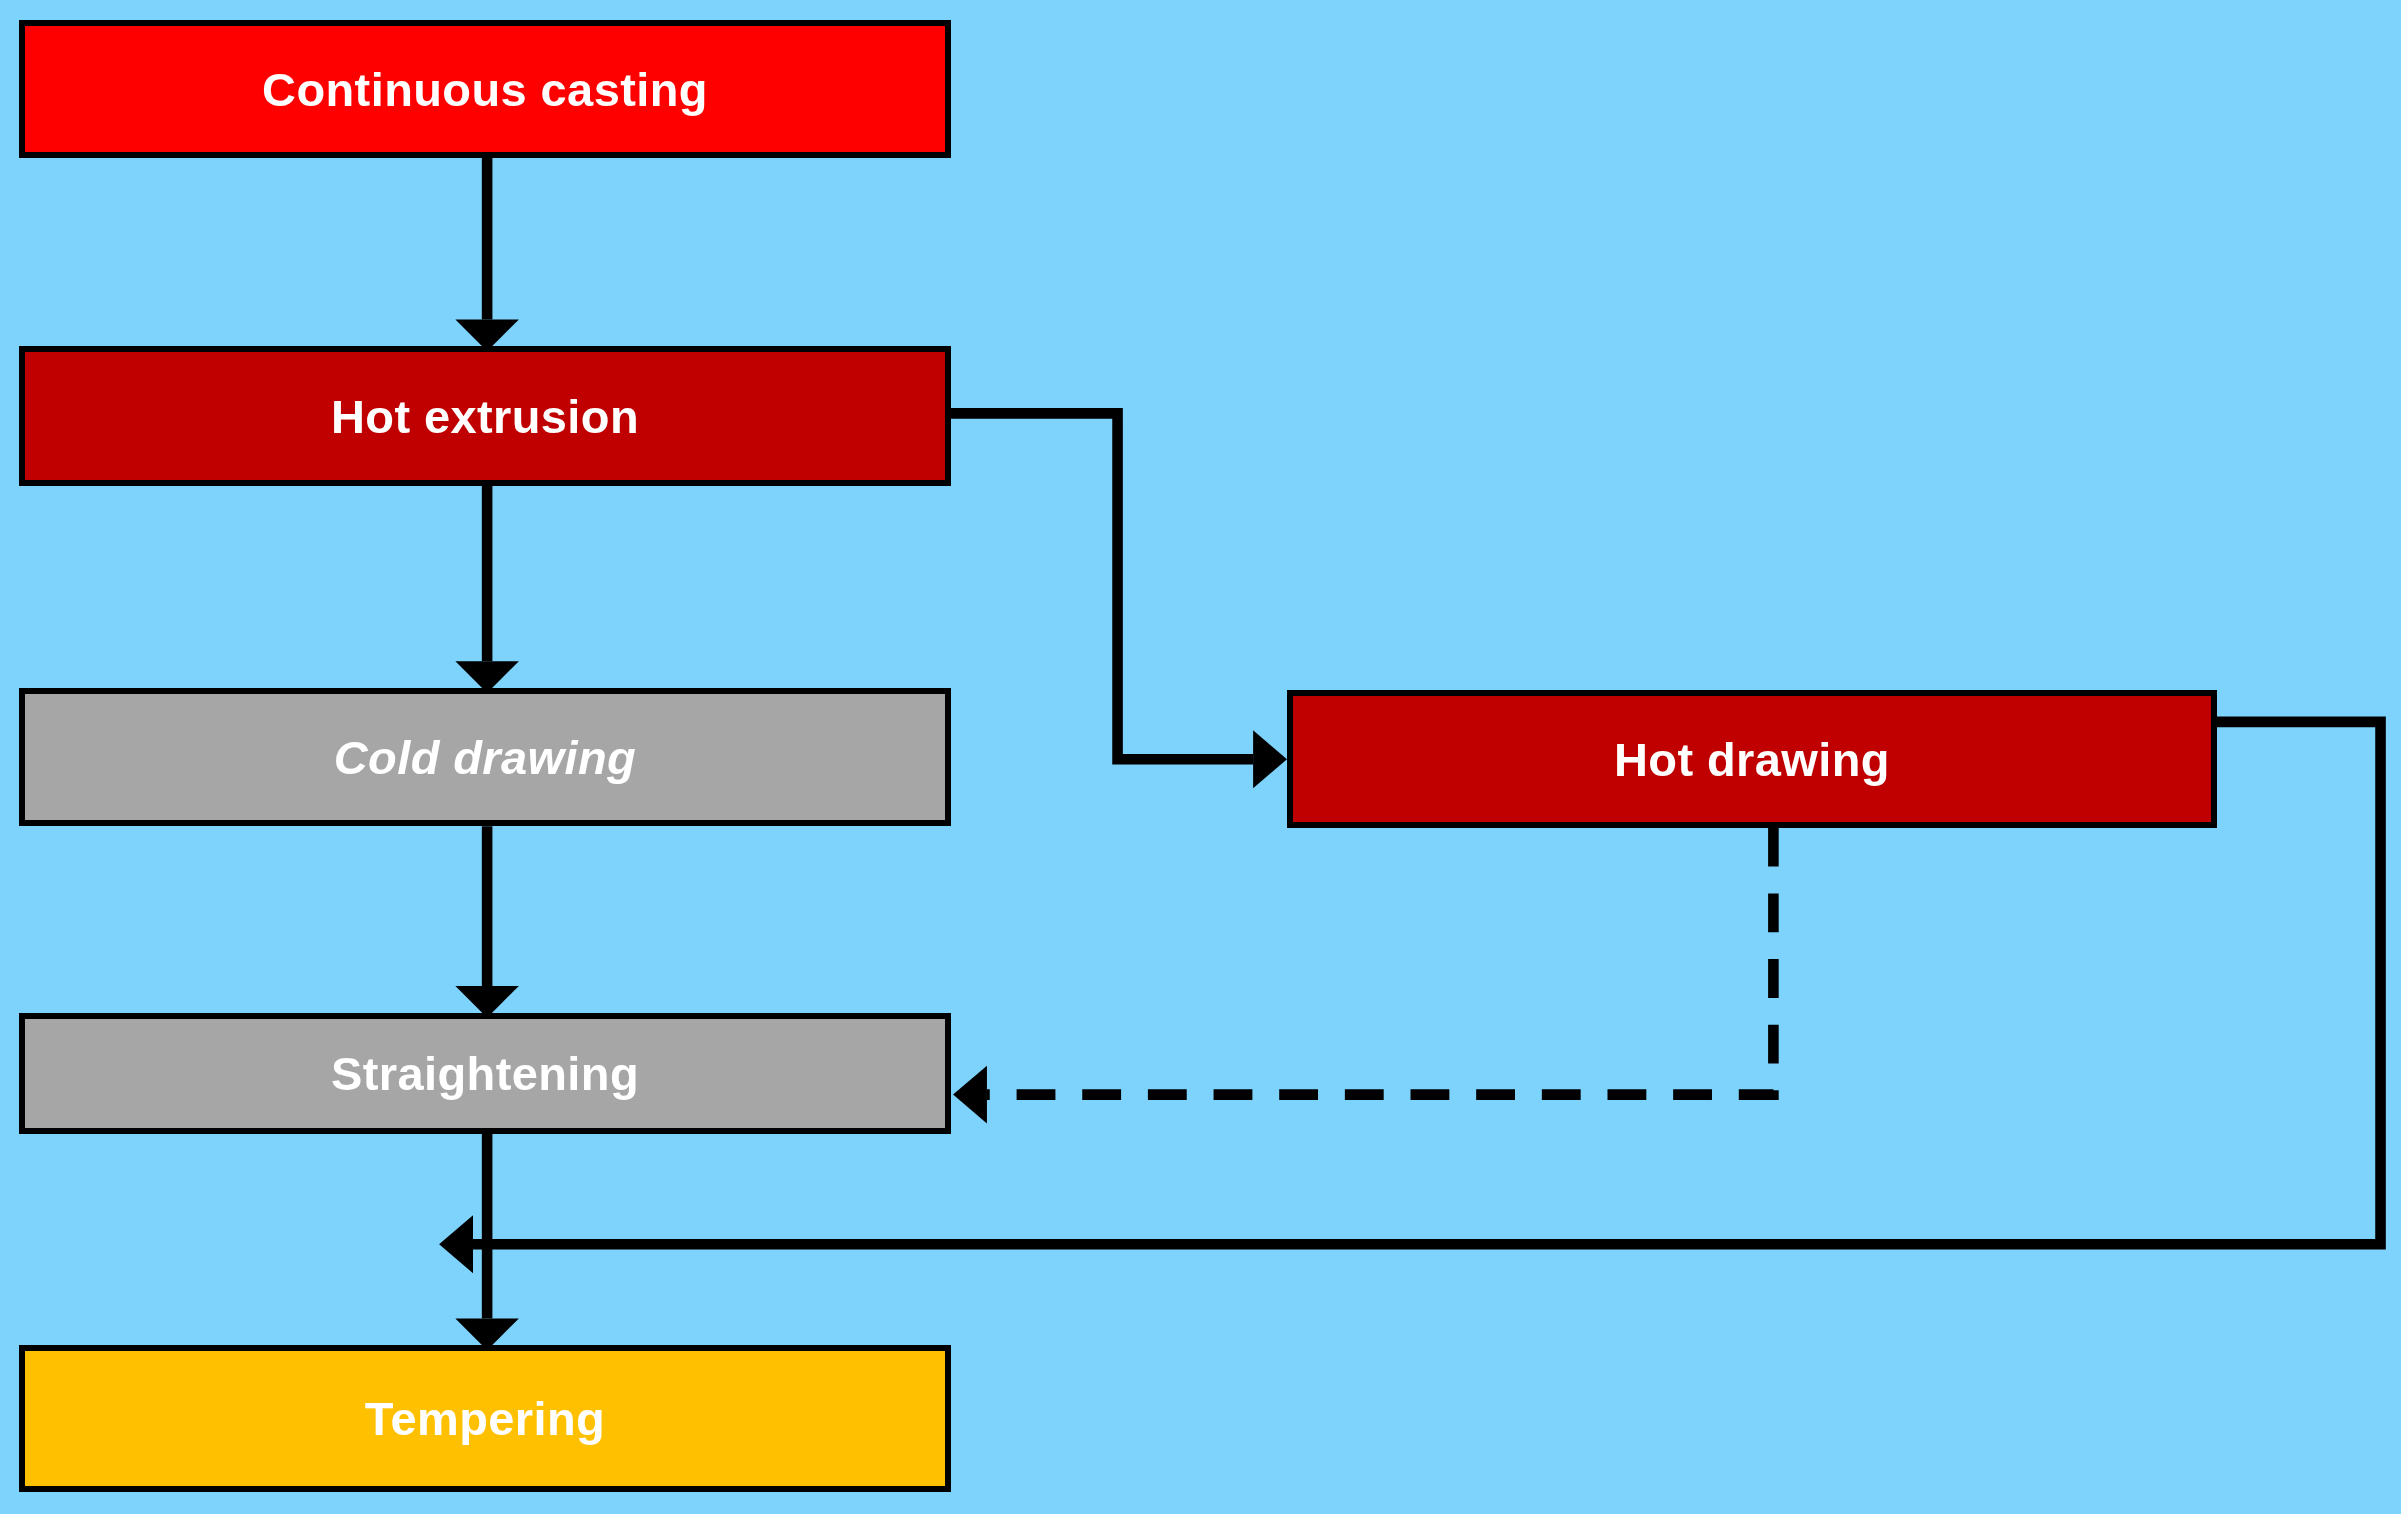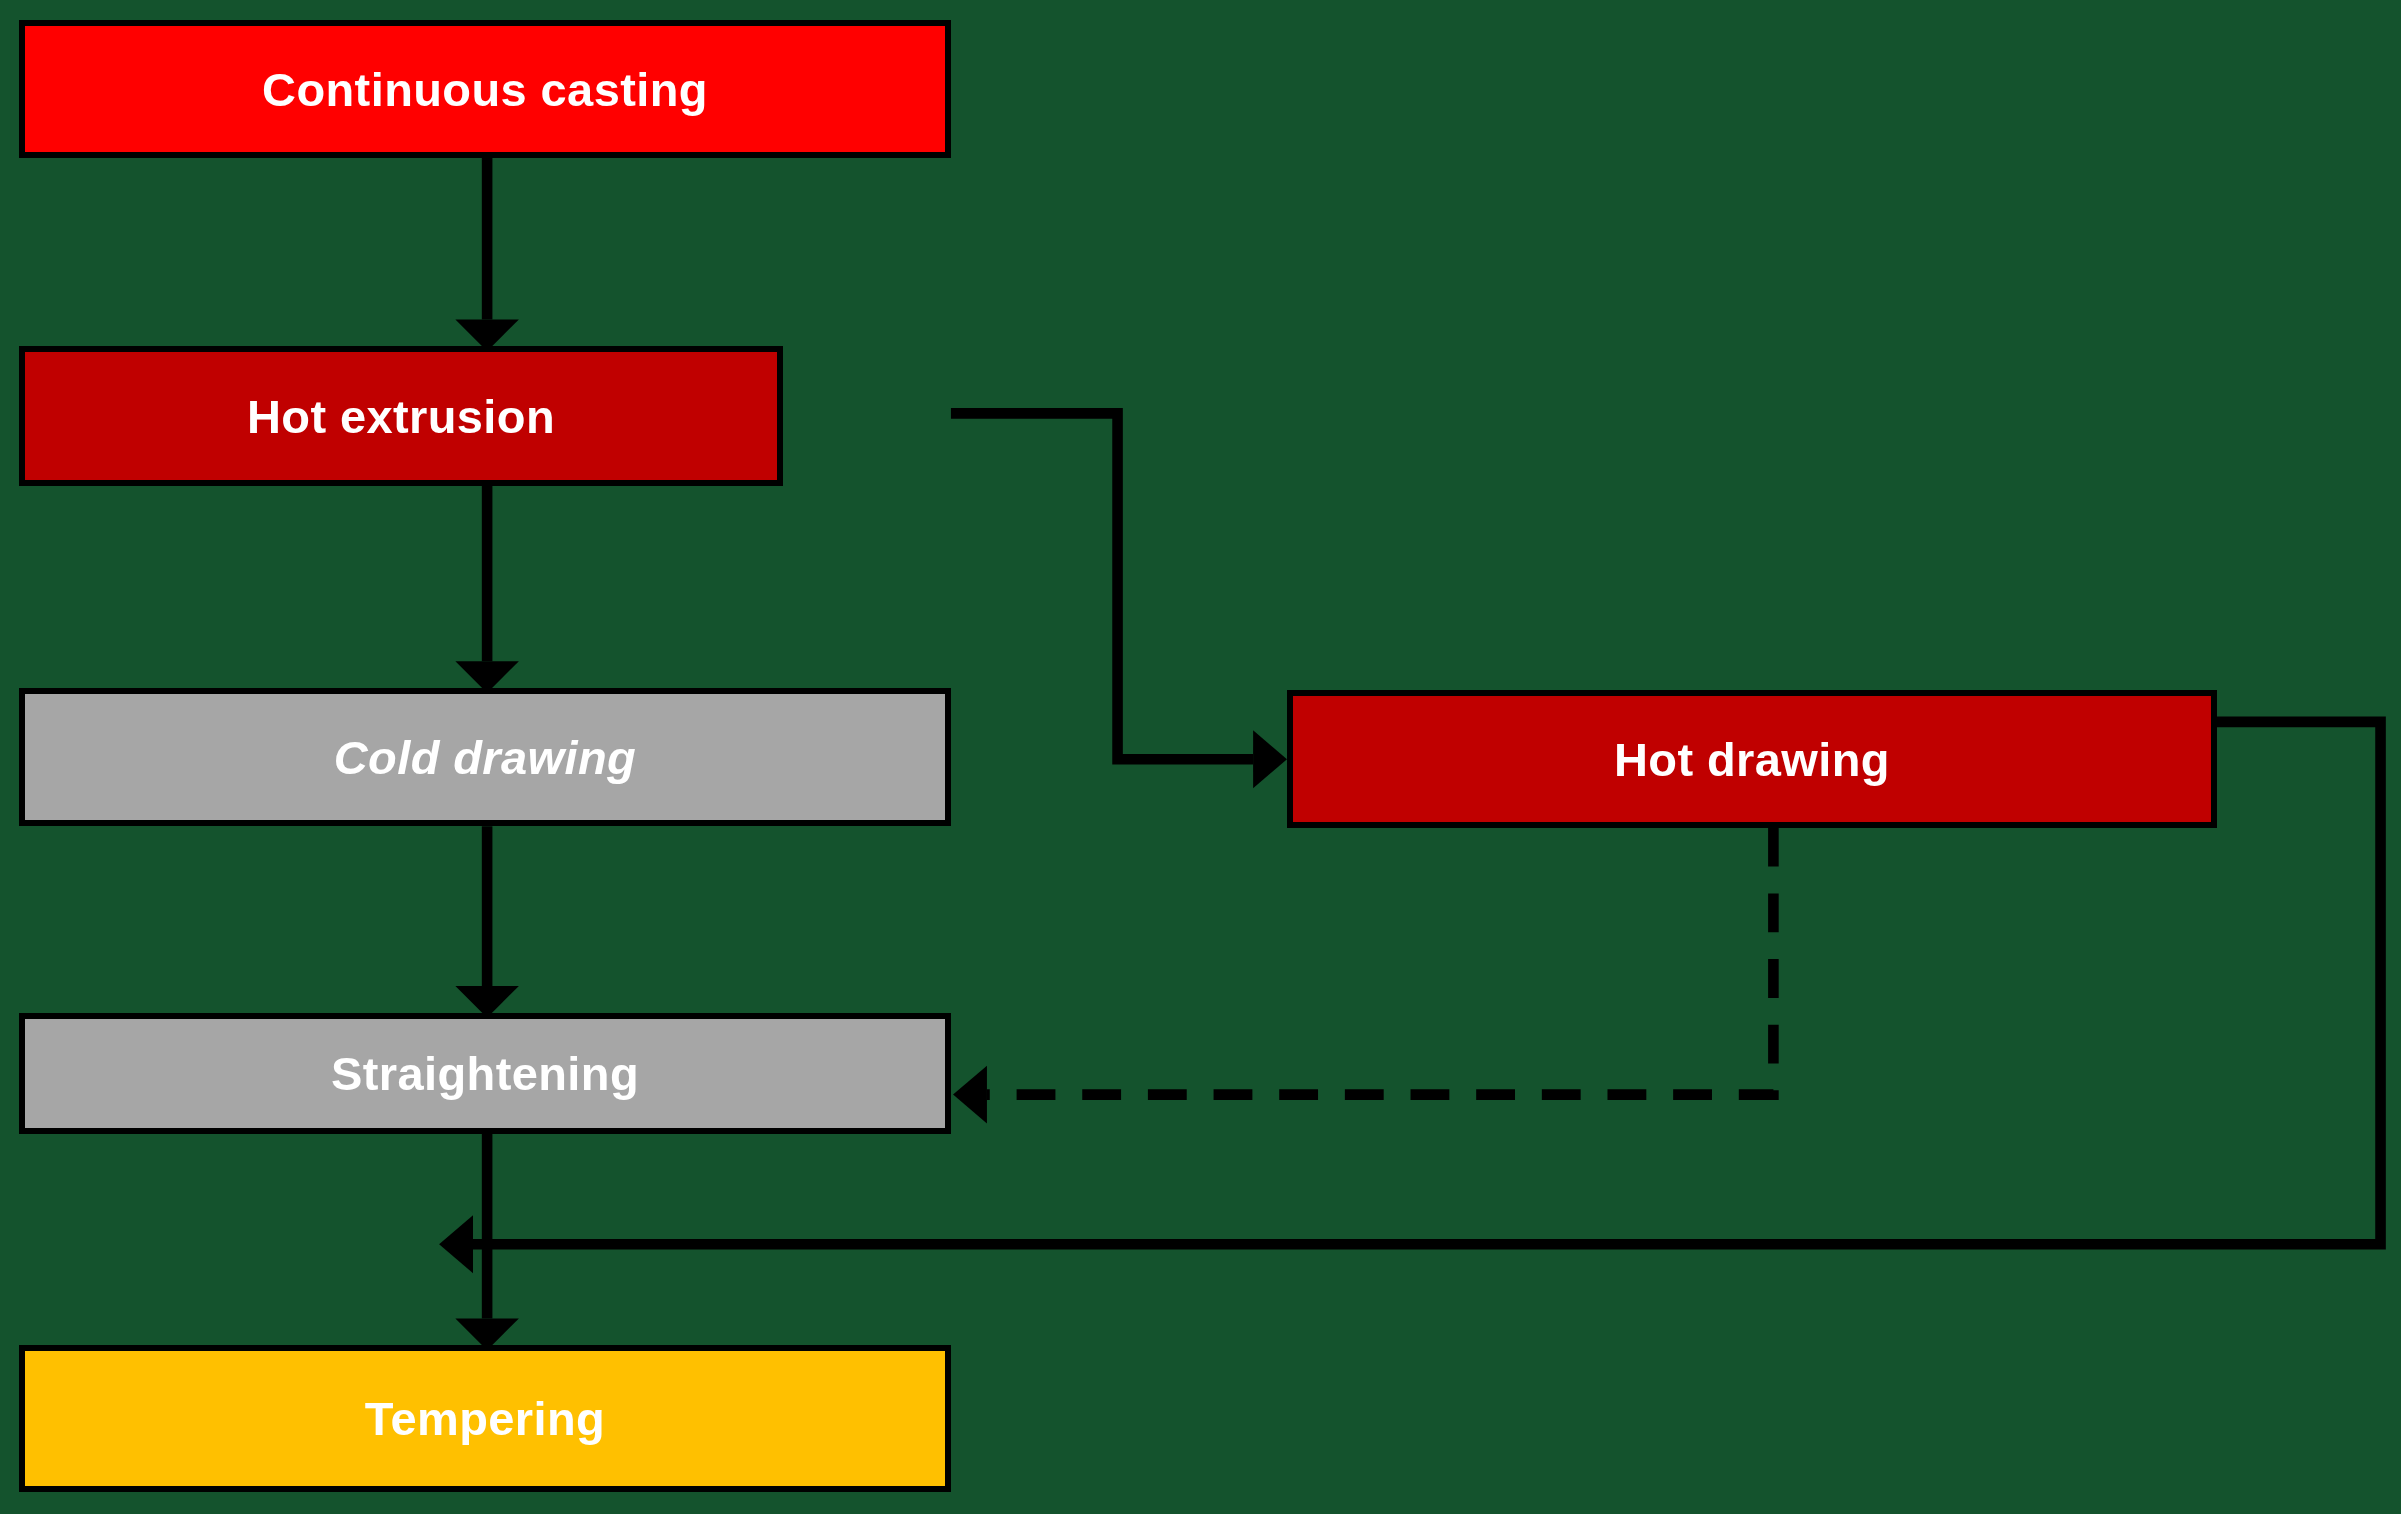--- a/index.html
+++ b/index.html
@@ -45,21 +45,21 @@
   #node-continuous-casting { left: 19px;   top: 20px;   width: 932px; height: 138px; background: #ff0000; }
   #node-hot-extrusion      { left: 19px;   top: 346px;  width: 932px; height: 140px; background: #c00000; }
   #node-cold-drawing       { left: 19px;   top: 688px;  width: 932px; height: 138px; background: #a6a6a6; font-style: italic; }
   #node-straightening      { left: 19px;   top: 1013px; width: 932px; height: 121px; background: #a6a6a6; }
   #node-tempering          { left: 19px;   top: 1345px; width: 932px; height: 147px; background: #ffc000; }
   #node-hot-forging        { left: 1287px; top: 690px;  width: 930px; height: 138px; background: #c00000; }
 </style>
 </head>
 <body>
 
-<div id="diagram-root" style="background: #14532d;">
+<div id="diagram-root" style="background: #7dd3fc;">
 
   <svg id="flow-svg" viewBox="0 0 3401 2145" xmlns="http://www.w3.org/2000/svg">
     <defs>
       <marker id="arrow-down" markerWidth="12" markerHeight="12" refX="3" refY="6" orient="auto" markerUnits="strokeWidth">
         <path d="M 0 1 L 7 6 L 0 11 z" fill="#000000"></path>
       </marker>
     </defs>
 
     <g>
       <path d="M 690 223 L 690 452" stroke="#000000" stroke-width="15" fill="none"></path>
@@ -94,21 +94,21 @@
     <g>
       <path d="M 3140 1022 L 3372 1022 L 3372 1762 L 670 1762" stroke="#000000" stroke-width="15" fill="none"></path>
       <path d="M 670 1721 L 670 1803 L 622 1762 z" fill="#000000"></path>
     </g>
   </svg>
 
   <div class="process-node" id="node-continuous-casting" style="left: 19px; top: 20px; width: 932px; height: 138px; background: rgb(255, 0, 0); color: rgb(255, 255, 255);">
     <span>Continuous casting</span>
   </div>
 
-  <div class="process-node" id="node-hot-extrusion" style="left: 19px; top: 346px; width: 764px; height: 140px; background: rgb(192, 0, 0); color: rgb(255, 255, 255);">
+  <div class="process-node" id="node-hot-extrusion" style="left: 19px; top: 346px; width: 932px; height: 140px; background: rgb(192, 0, 0); color: rgb(255, 255, 255);">
     <span>Hot extrusion</span>
   </div>
 
   <div class="process-node" id="node-cold-drawing" style="left: 19px; top: 688px; width: 932px; height: 138px; background: rgb(166, 166, 166); color: rgb(255, 255, 255);">
     <span>Cold drawing</span>
   </div>
 
   <div class="process-node" id="node-straightening" style="left: 19px; top: 1013px; width: 932px; height: 121px; background: rgb(166, 166, 166); color: rgb(255, 255, 255);">
     <span>Straightening</span>
   </div>

